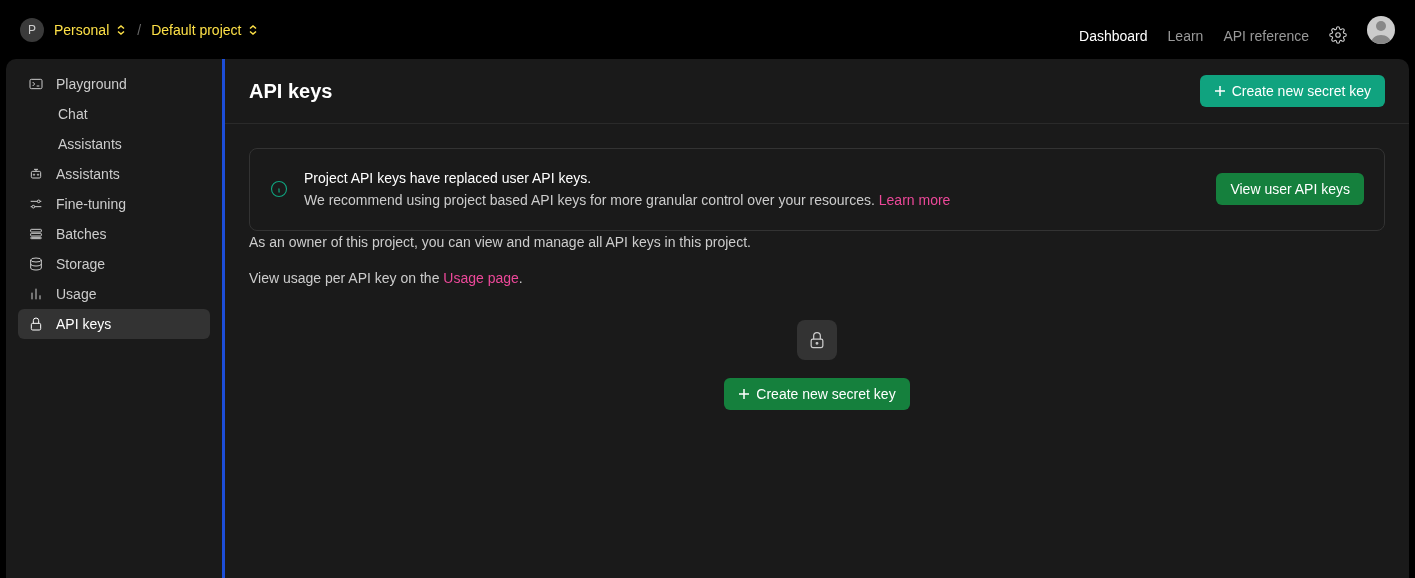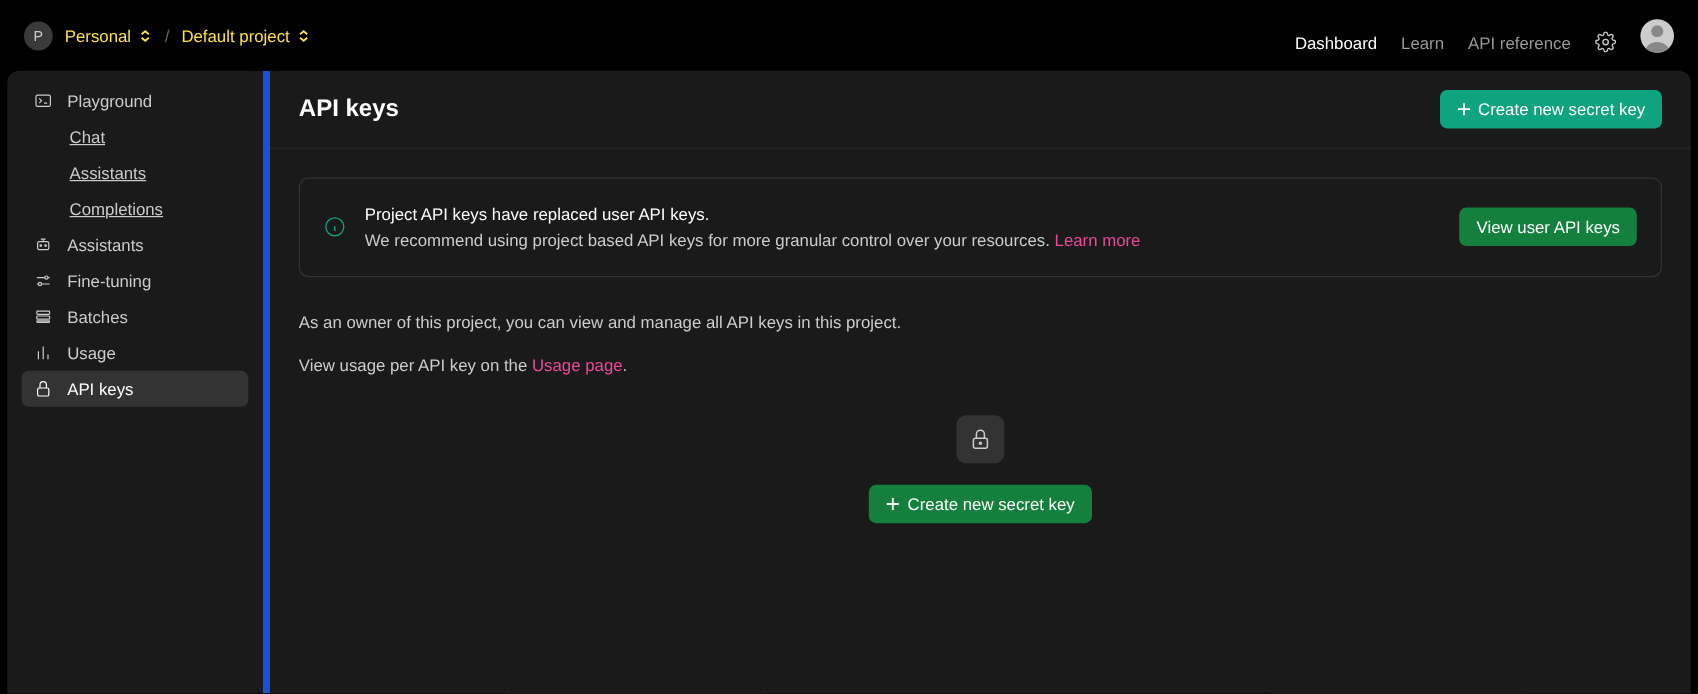--- a/index.html
+++ b/index.html
@@ -70,39 +70,38 @@
       cursor: pointer;
       overflow: hidden;
     }
     .main {
       display: flex;
       height: calc(100% - 59px);
       padding: 0 6px;
     }
     .sidebar {
       width: 219px;
-      border-right: 6px solid #1d4ed8;
+      border-right: 3px solid #1d4ed8;
       padding: 10px 12px;
       background: #1a1a1a;
       border-radius: 10px 0 0 0;
     }
     .sidebar-item {
       display: flex;
       align-items: center;
       gap: 12px;
       padding: 7px 10px;
       border-radius: 6px;
       cursor: pointer;
       color: #ccc;
       font-size: 14px;
     }
     .sidebar-item.active { background: #333; color: #fff; }
     .sidebar-sub {
       padding-left: 40px;
-      text-decoration: underline;
     }
     .sidebar-icon { width: 16px; height: 16px; flex-shrink: 0; }
     .content {
       flex: 1;
       background: #1a1a1a;
       border-radius: 0 10px 0 0;
       overflow-y: auto;
     }
     .content-header {
       display: flex;
@@ -133,21 +132,20 @@
     .content-body {
       padding: 24px;
     }
     .info-box {
       display: flex;
       align-items: center;
       gap: 16px;
       padding: 18px 20px;
       border: 1px solid #333;
       border-radius: 8px;
-      margin-bottom: 26px;
     }
     .info-icon { width: 18px; height: 18px; flex-shrink: 0; }
     .info-text { flex: 1; color: #ccc; line-height: 1.6; }
     .info-title { color: #fff; font-weight: 500; }
     .link { color: #ec4899; cursor: pointer; }
     .paragraph { color: #ccc; line-height: 1.6; margin-bottom: 14px; }
     .empty-state {
       display: flex;
       flex-direction: column;
       align-items: center;
@@ -214,23 +212,20 @@
           <path d="M7 9l3 3-3 3M13 15h4"></path>
         </svg>
       <span>Playground</span>
     </div>
     <div class="sidebar-item sidebar-sub">
       <span>Chat</span>
     </div>
     <div class="sidebar-item sidebar-sub">
       <span>Assistants</span>
     </div>
-    <div class="sidebar-item sidebar-sub">
-      <span>Completions</span>
-    </div>
     <div class="sidebar-item">
       <svg class="sidebar-icon" viewBox="0 0 24 24">
           <rect x="5" y="8" width="14" height="10" rx="2"></rect>
           <circle cx="9" cy="13" r="1"></circle>
           <circle cx="15" cy="13" r="1"></circle>
           <path d="M12 8V5M9 5h6"></path>
         </svg>
       <span>Assistants</span>
     </div>
     <div class="sidebar-item">
@@ -241,20 +236,27 @@
         </svg>
       <span>Fine-tuning</span>
     </div>
     <div class="sidebar-item">
       <svg class="sidebar-icon" viewBox="0 0 24 24">
           <rect x="4" y="5" width="16" height="4" rx="1"></rect>
           <rect x="4" y="11" width="16" height="4" rx="1"></rect>
           <rect x="4" y="17" width="16" height="2" rx="1"></rect>
         </svg>
       <span>Batches</span>
+    </div>
+    <div class="sidebar-item">
+      <svg class="sidebar-icon" viewBox="0 0 24 24">
+          <ellipse cx="12" cy="6" rx="8" ry="3"></ellipse>
+          <path d="M4 6v12c0 1.7 3.6 3 8 3s8-1.3 8-3V6M4 12c0 1.7 3.6 3 8 3s8-1.3 8-3"></path>
+        </svg>
+      <span>Storage</span>
     </div>
     <div class="sidebar-item">
       <svg class="sidebar-icon" viewBox="0 0 24 24">
           <path d="M6 20V10M12 20V4M18 20v-6"></path>
         </svg>
       <span>Usage</span>
     </div>
     <div class="sidebar-item active">
       <svg class="sidebar-icon" viewBox="0 0 24 24">
           <rect x="5" y="11" width="14" height="10" rx="2"></rect>

